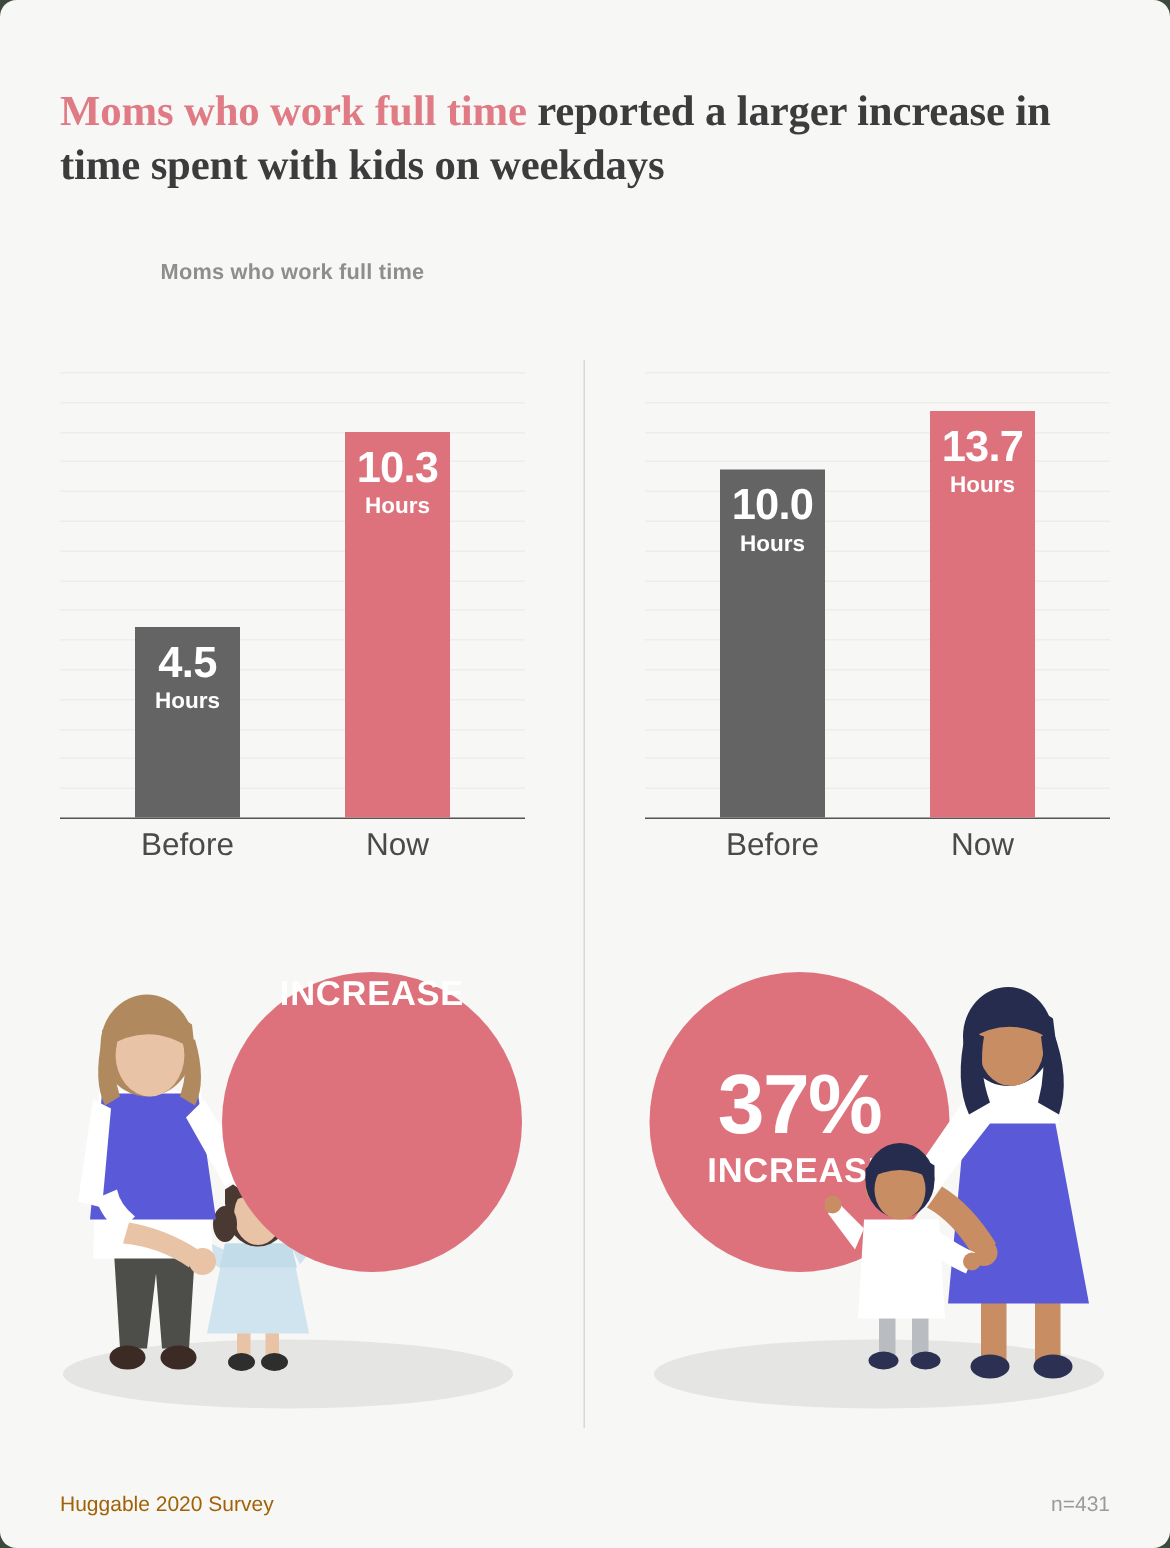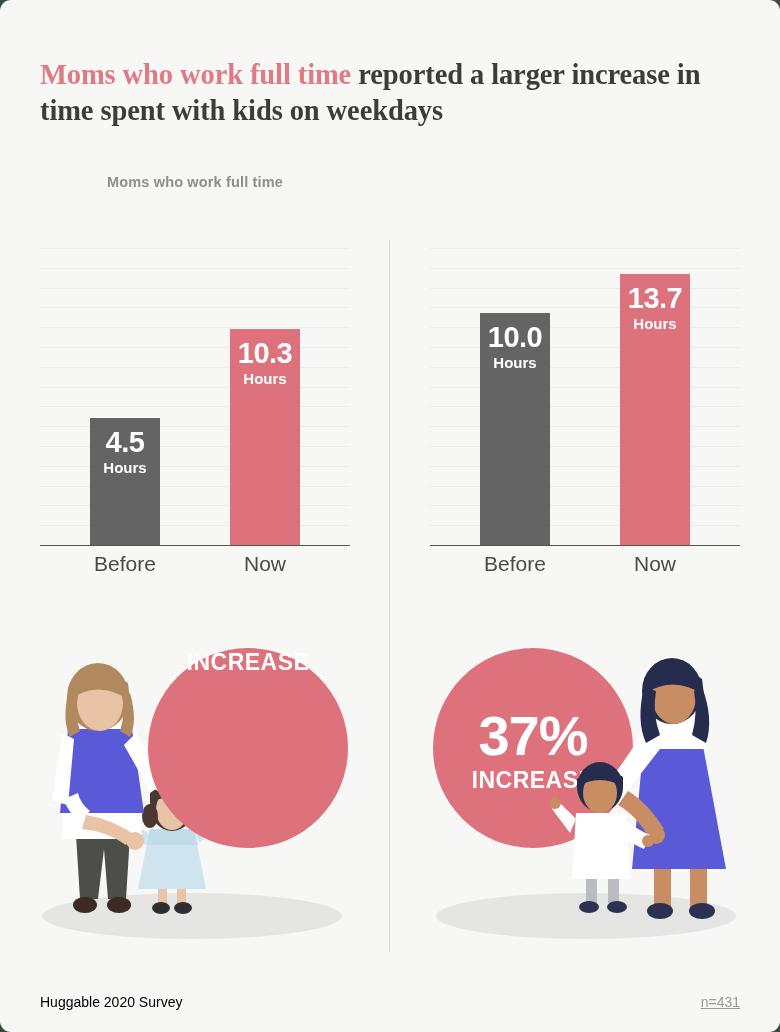--- a/index.html
+++ b/index.html
@@ -179,30 +179,29 @@
   .illus { position: absolute; bottom: 22px; }
   #illus-left  { left: 10px;  z-index: 3; }
   #illus-right { right: 2px;  z-index: 7; }
 
   
   #footer-source {
     position: absolute;
     left: 40px;
     top: 994px;
     font-size: 14px;
-    color: #000000;
+    color: #a16207;
     text-align: center;
   }
   #footer-n {
     position: absolute;
     right: 40px;
     top: 994px;
     font-size: 14px;
     color: #9a9a9a;
-    text-decoration: underline;
   }
 </style>
 </head>
 <body>
 
 <div id="page">
 
   <h1 id="title">
     <span class="hl">Moms who work full time</span><span> reported a larger increase in time spent with kids on weekdays</span>
   </h1>
@@ -229,21 +228,21 @@
         <div class="gridline" style="top: 49.5161px;"></div>
         <div class="gridline" style="top: 29.7097px;"></div>
         <div class="gridline" style="top: 9.90323px;"></div>
       </div>
     <div class="axis-line"></div>
 
     <div class="bar before" id="bar-l-before" style="height: 126.761px;">
       <div class="value">4.5</div>
       <div class="unit">Hours</div>
     </div>
-    <div class="bar now" id="bar-l-now" style="height: 216px;">
+    <div class="bar now" id="bar-l-now" style="height: 257px;">
       <div class="value">10.3</div>
       <div class="unit">Hours</div>
     </div>
 
     <div class="tick before">Before</div>
     <div class="tick now">Now</div>
   </div>
 
   <div class="chart" id="chart-right">
     <div class="gridlines">

